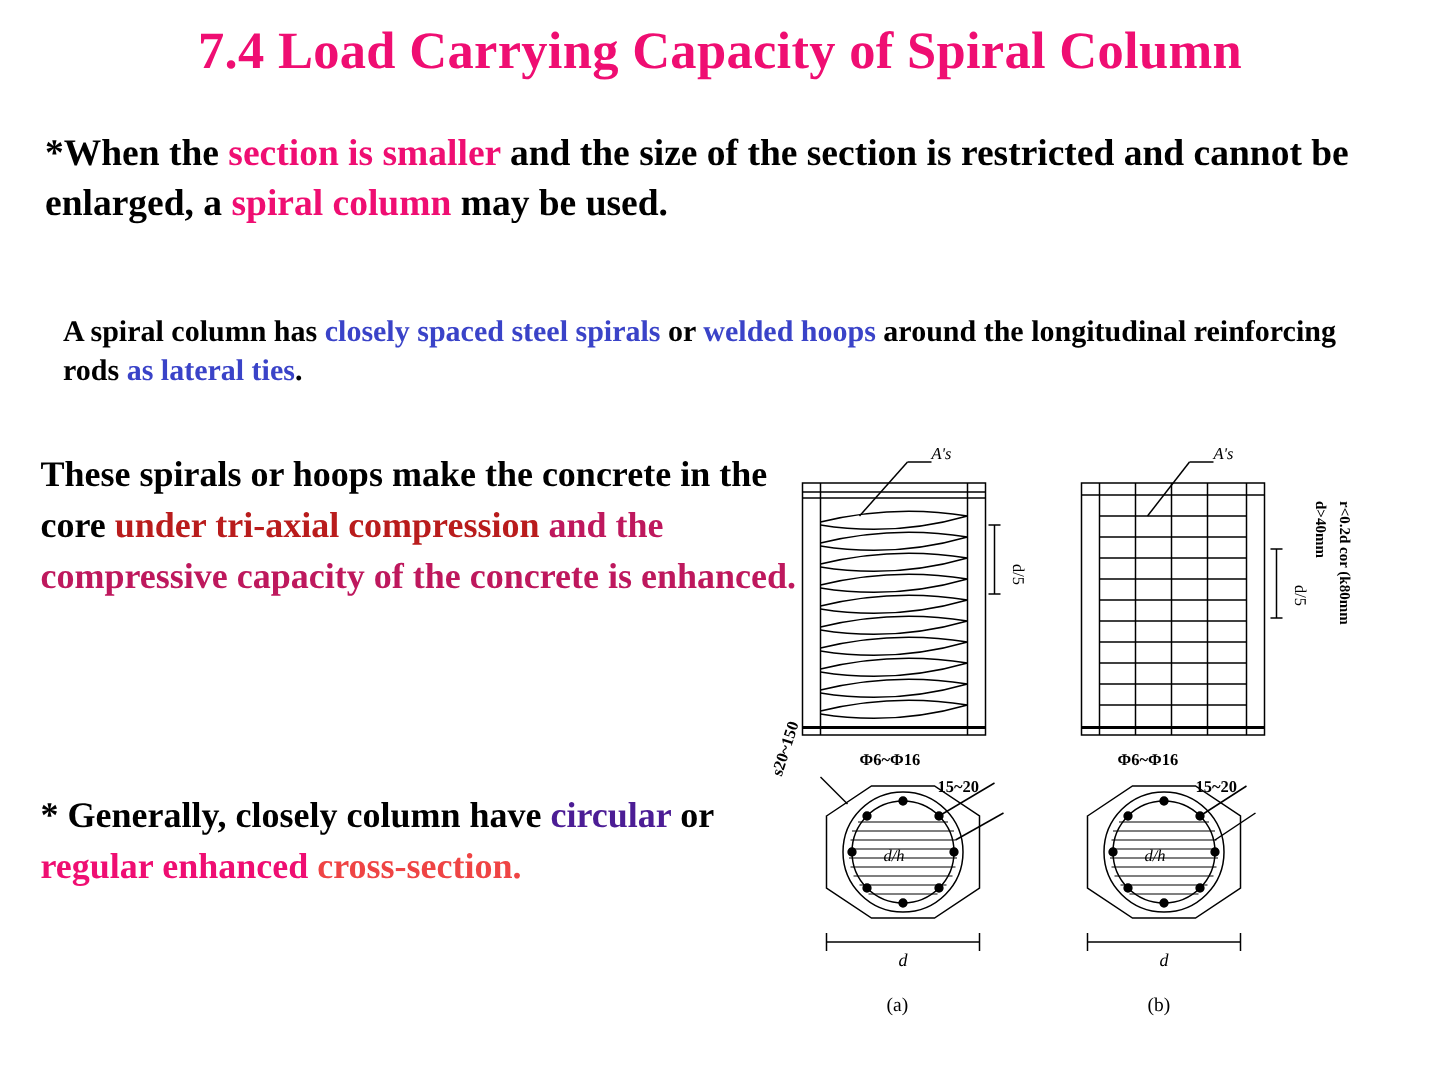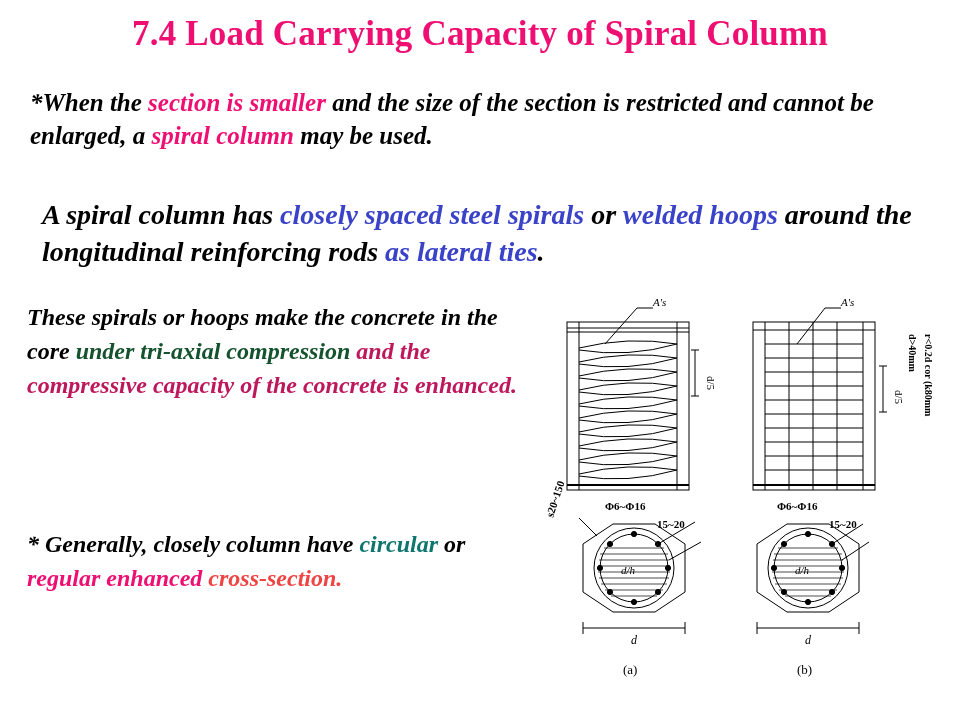--- a/index.html
+++ b/index.html
@@ -30,69 +30,68 @@
     font-size: 35px;
     letter-spacing: 0.2px;
     font-family: "Liberation Serif", serif;
   }
   .para {
     position: absolute;
     font-family: "Liberation Serif", serif;
     font-weight: bold;
     color: #000000;
     line-height: 1.32;
-    font-style: italic;
   }
   .p1 {
     top: 86px;
     left: 30px;
     width: 910px;
     font-size: 25px;
   }
   .p2 {
-    top: 197px;
+    top: 208px;
     left: 42px;
     width: 890px;
-    font-size: 28px;
+    font-size: 20px;
   }
   .p3 {
     top: 300px;
     left: 27px;
     width: 505px;
     font-size: 24px;
     line-height: 1.42;
   }
   .p4 {
     top: 527px;
     left: 27px;
     width: 505px;
     font-size: 24px;
     line-height: 1.42;
   }
 
   .figure {
     position: absolute;
-    left: 545px;
+    left: 513px;
     top: 292px;
     width: 400px;
     height: 405px;
   }
   .fig-svg { display: block; }
 </style>
 </head>
 <body>
 
 <div class="slide">
 
   <div class="title">7.4 Load Carrying Capacity of  Spiral Column</div>
 
   <div class="para p1"><span style="color: rgb(0, 0, 0);">*When the </span><span style="color: rgb(239, 14, 114);">section is smaller</span><span style="color: rgb(0, 0, 0);"> and the size of the section is restricted and cannot be enlarged, a </span><span style="color: rgb(239, 14, 114);">spiral column</span><span style="color: rgb(0, 0, 0);"> may be used.</span></div>
   <div class="para p2"><span style="color: rgb(0, 0, 0);">A spiral column has </span><span style="color: rgb(58, 67, 200);">closely spaced steel spirals</span><span style="color: rgb(0, 0, 0);"> or </span><span style="color: rgb(58, 67, 200);">welded hoops</span><span style="color: rgb(0, 0, 0);"> around the longitudinal reinforcing rods </span><span style="color: rgb(58, 67, 200);">as lateral ties</span><span style="color: rgb(0, 0, 0);">.</span></div>
-  <div class="para p3"><span style="color: rgb(0, 0, 0);">These spirals or hoops make the concrete in the core </span><span style="color: #14532d;">under tri-axial compression</span><span style="color: #be185d;"> and the compressive capacity of the concrete is enhanced.</span></div>
-  <div class="para p4"><span style="color: rgb(0, 0, 0);">* Generally, closely column have </span><span style="color: #0f766e;">circular</span><span style="color: rgb(0, 0, 0);"> or </span><span style="color: rgb(239, 14, 114);">regular enhanced</span><span style="color: #ef4444;"> cross-section.</span></div>
+  <div class="para p3"><span style="color: rgb(0, 0, 0);">These spirals or hoops make the concrete in the core </span><span style="color: #b91c1c;">under tri-axial compression</span><span style="color: #be185d;"> and the compressive capacity of the concrete is enhanced.</span></div>
+  <div class="para p4"><span style="color: rgb(0, 0, 0);">* Generally, closely column have </span><span style="color: #4c1d95;">circular</span><span style="color: rgb(0, 0, 0);"> or </span><span style="color: rgb(239, 14, 114);">regular enhanced</span><span style="color: #ef4444;"> cross-section.</span></div>
 
   <div class="figure">
     <svg class="fig-svg" width="400" height="405" viewBox="0 0 400 405" xmlns="http://www.w3.org/2000/svg">
       <g stroke="#000000" fill="none" stroke-width="1">
 
         <rect x="22" y="30" width="122" height="168"></rect>
 
         <line x1="34" y1="30" x2="34" y2="198"></line>
         <line x1="132" y1="30" x2="132" y2="198"></line>
 

